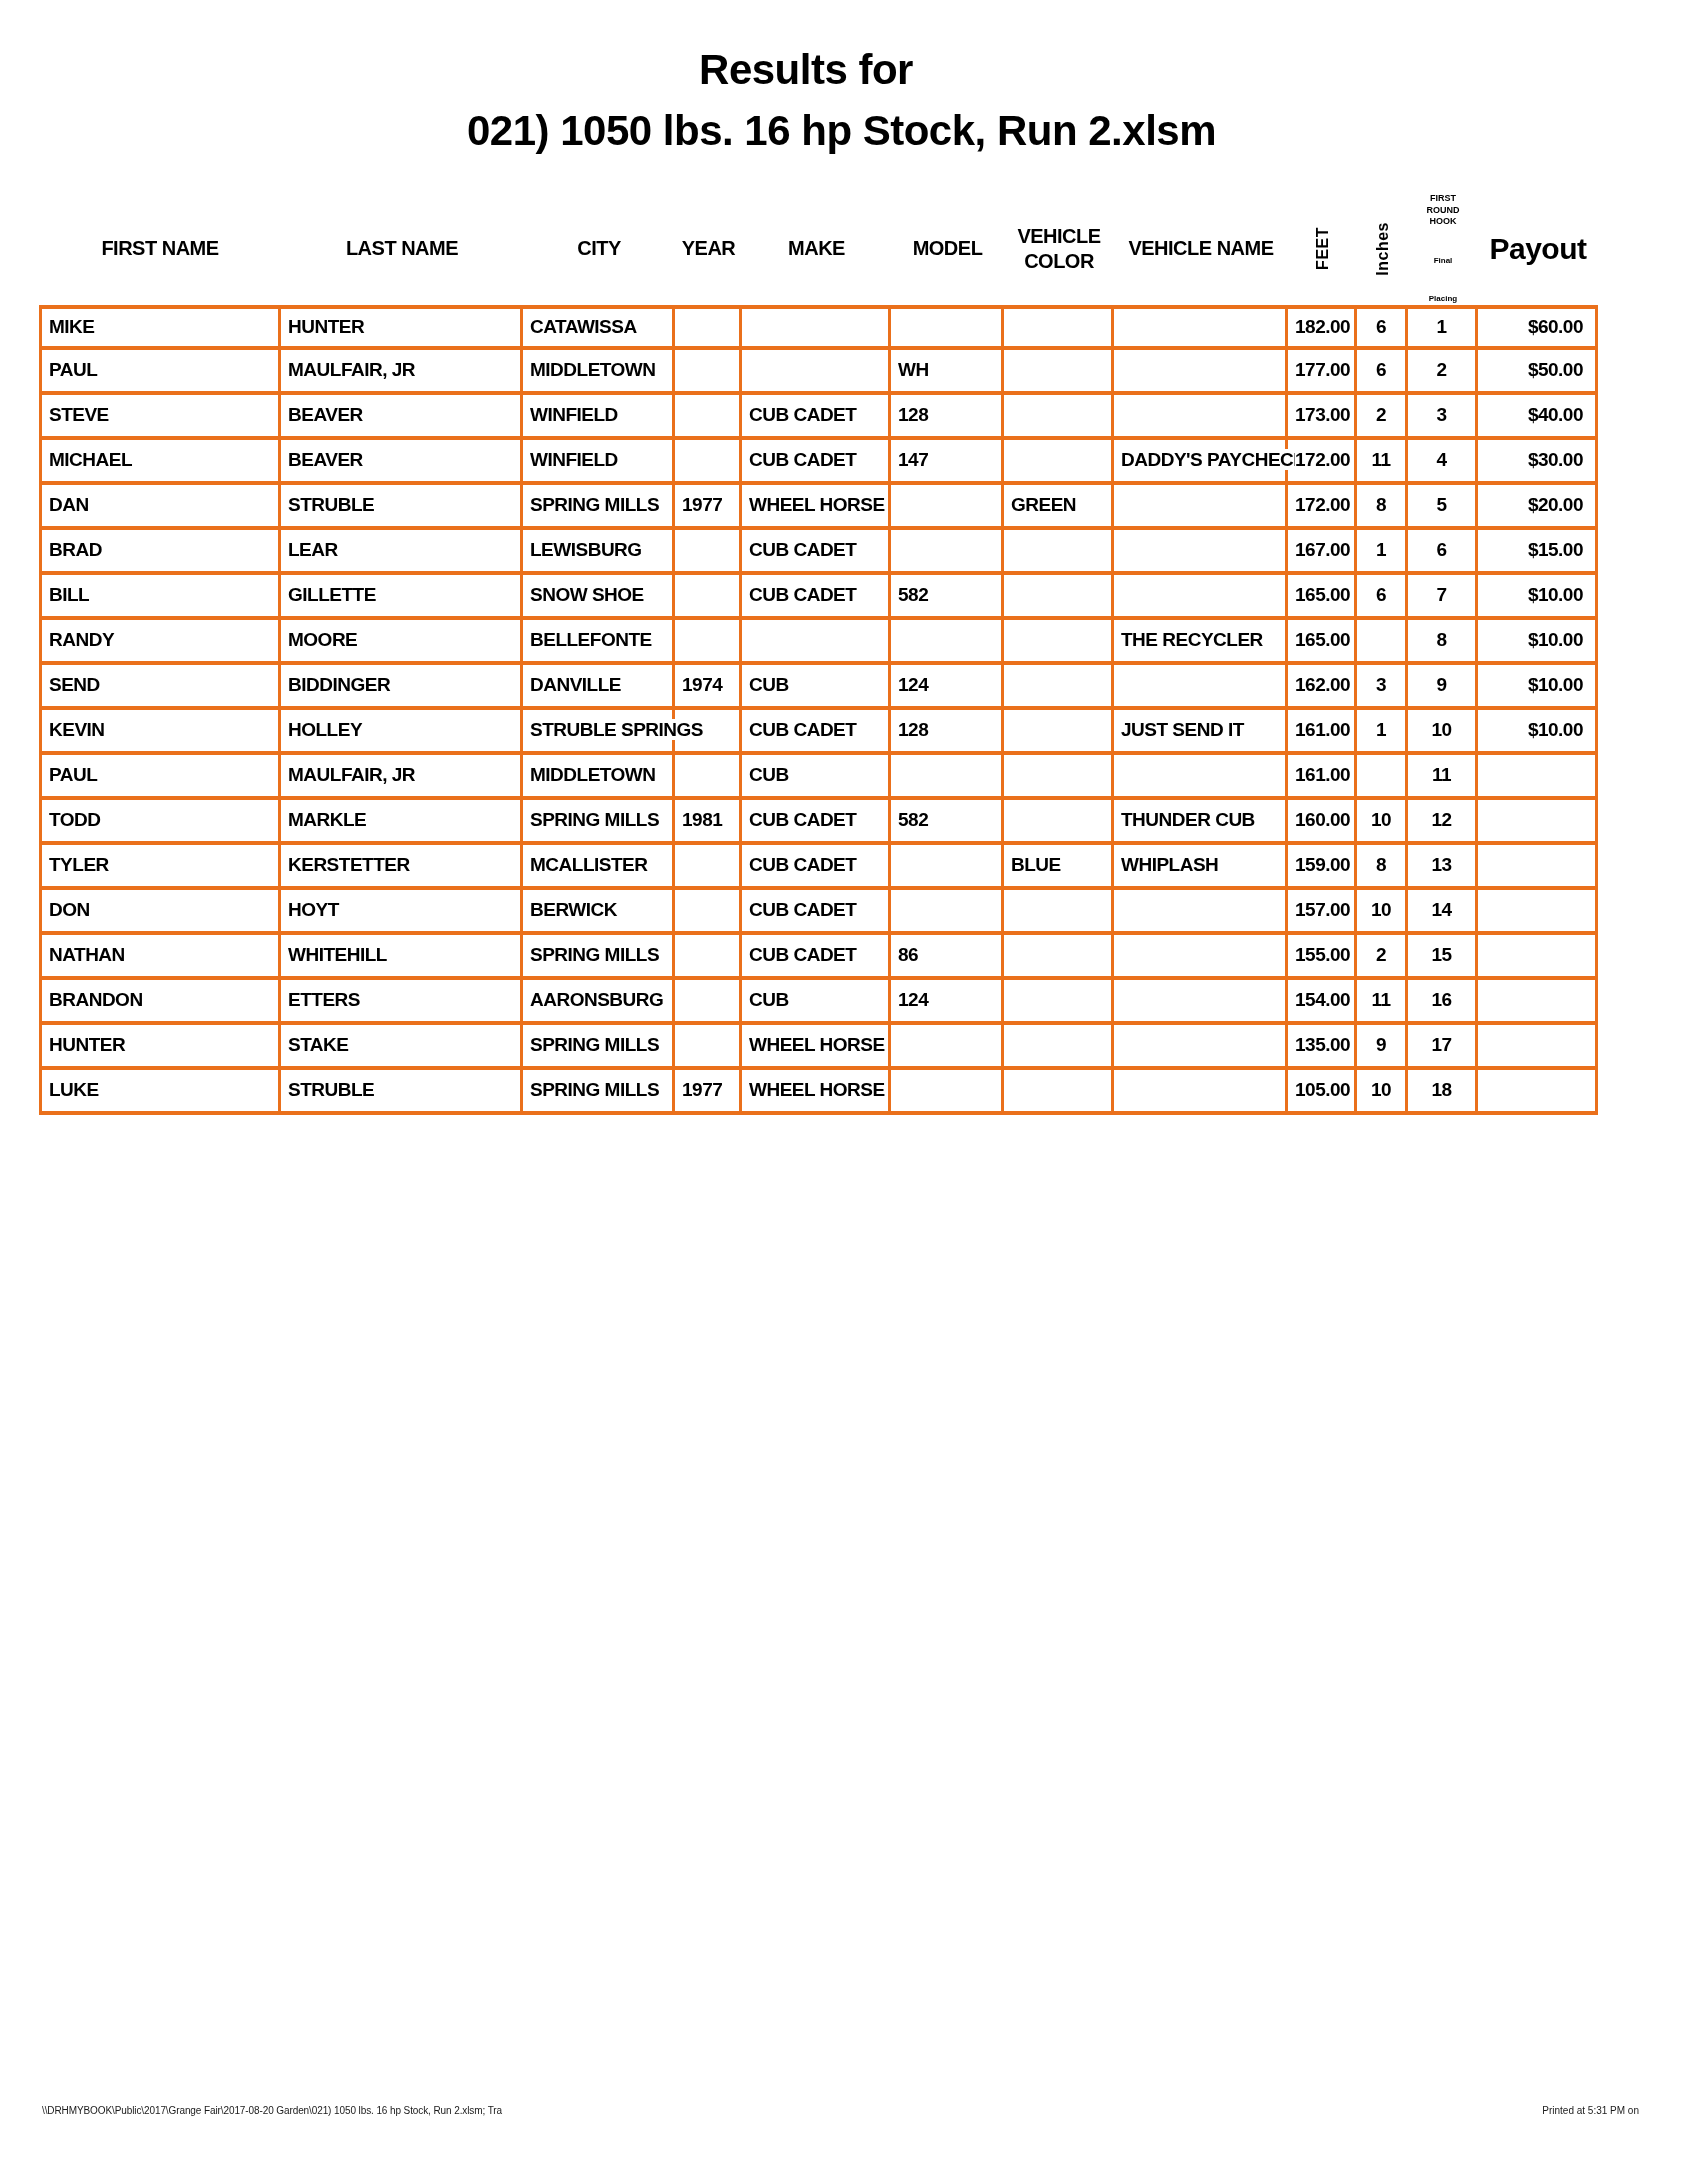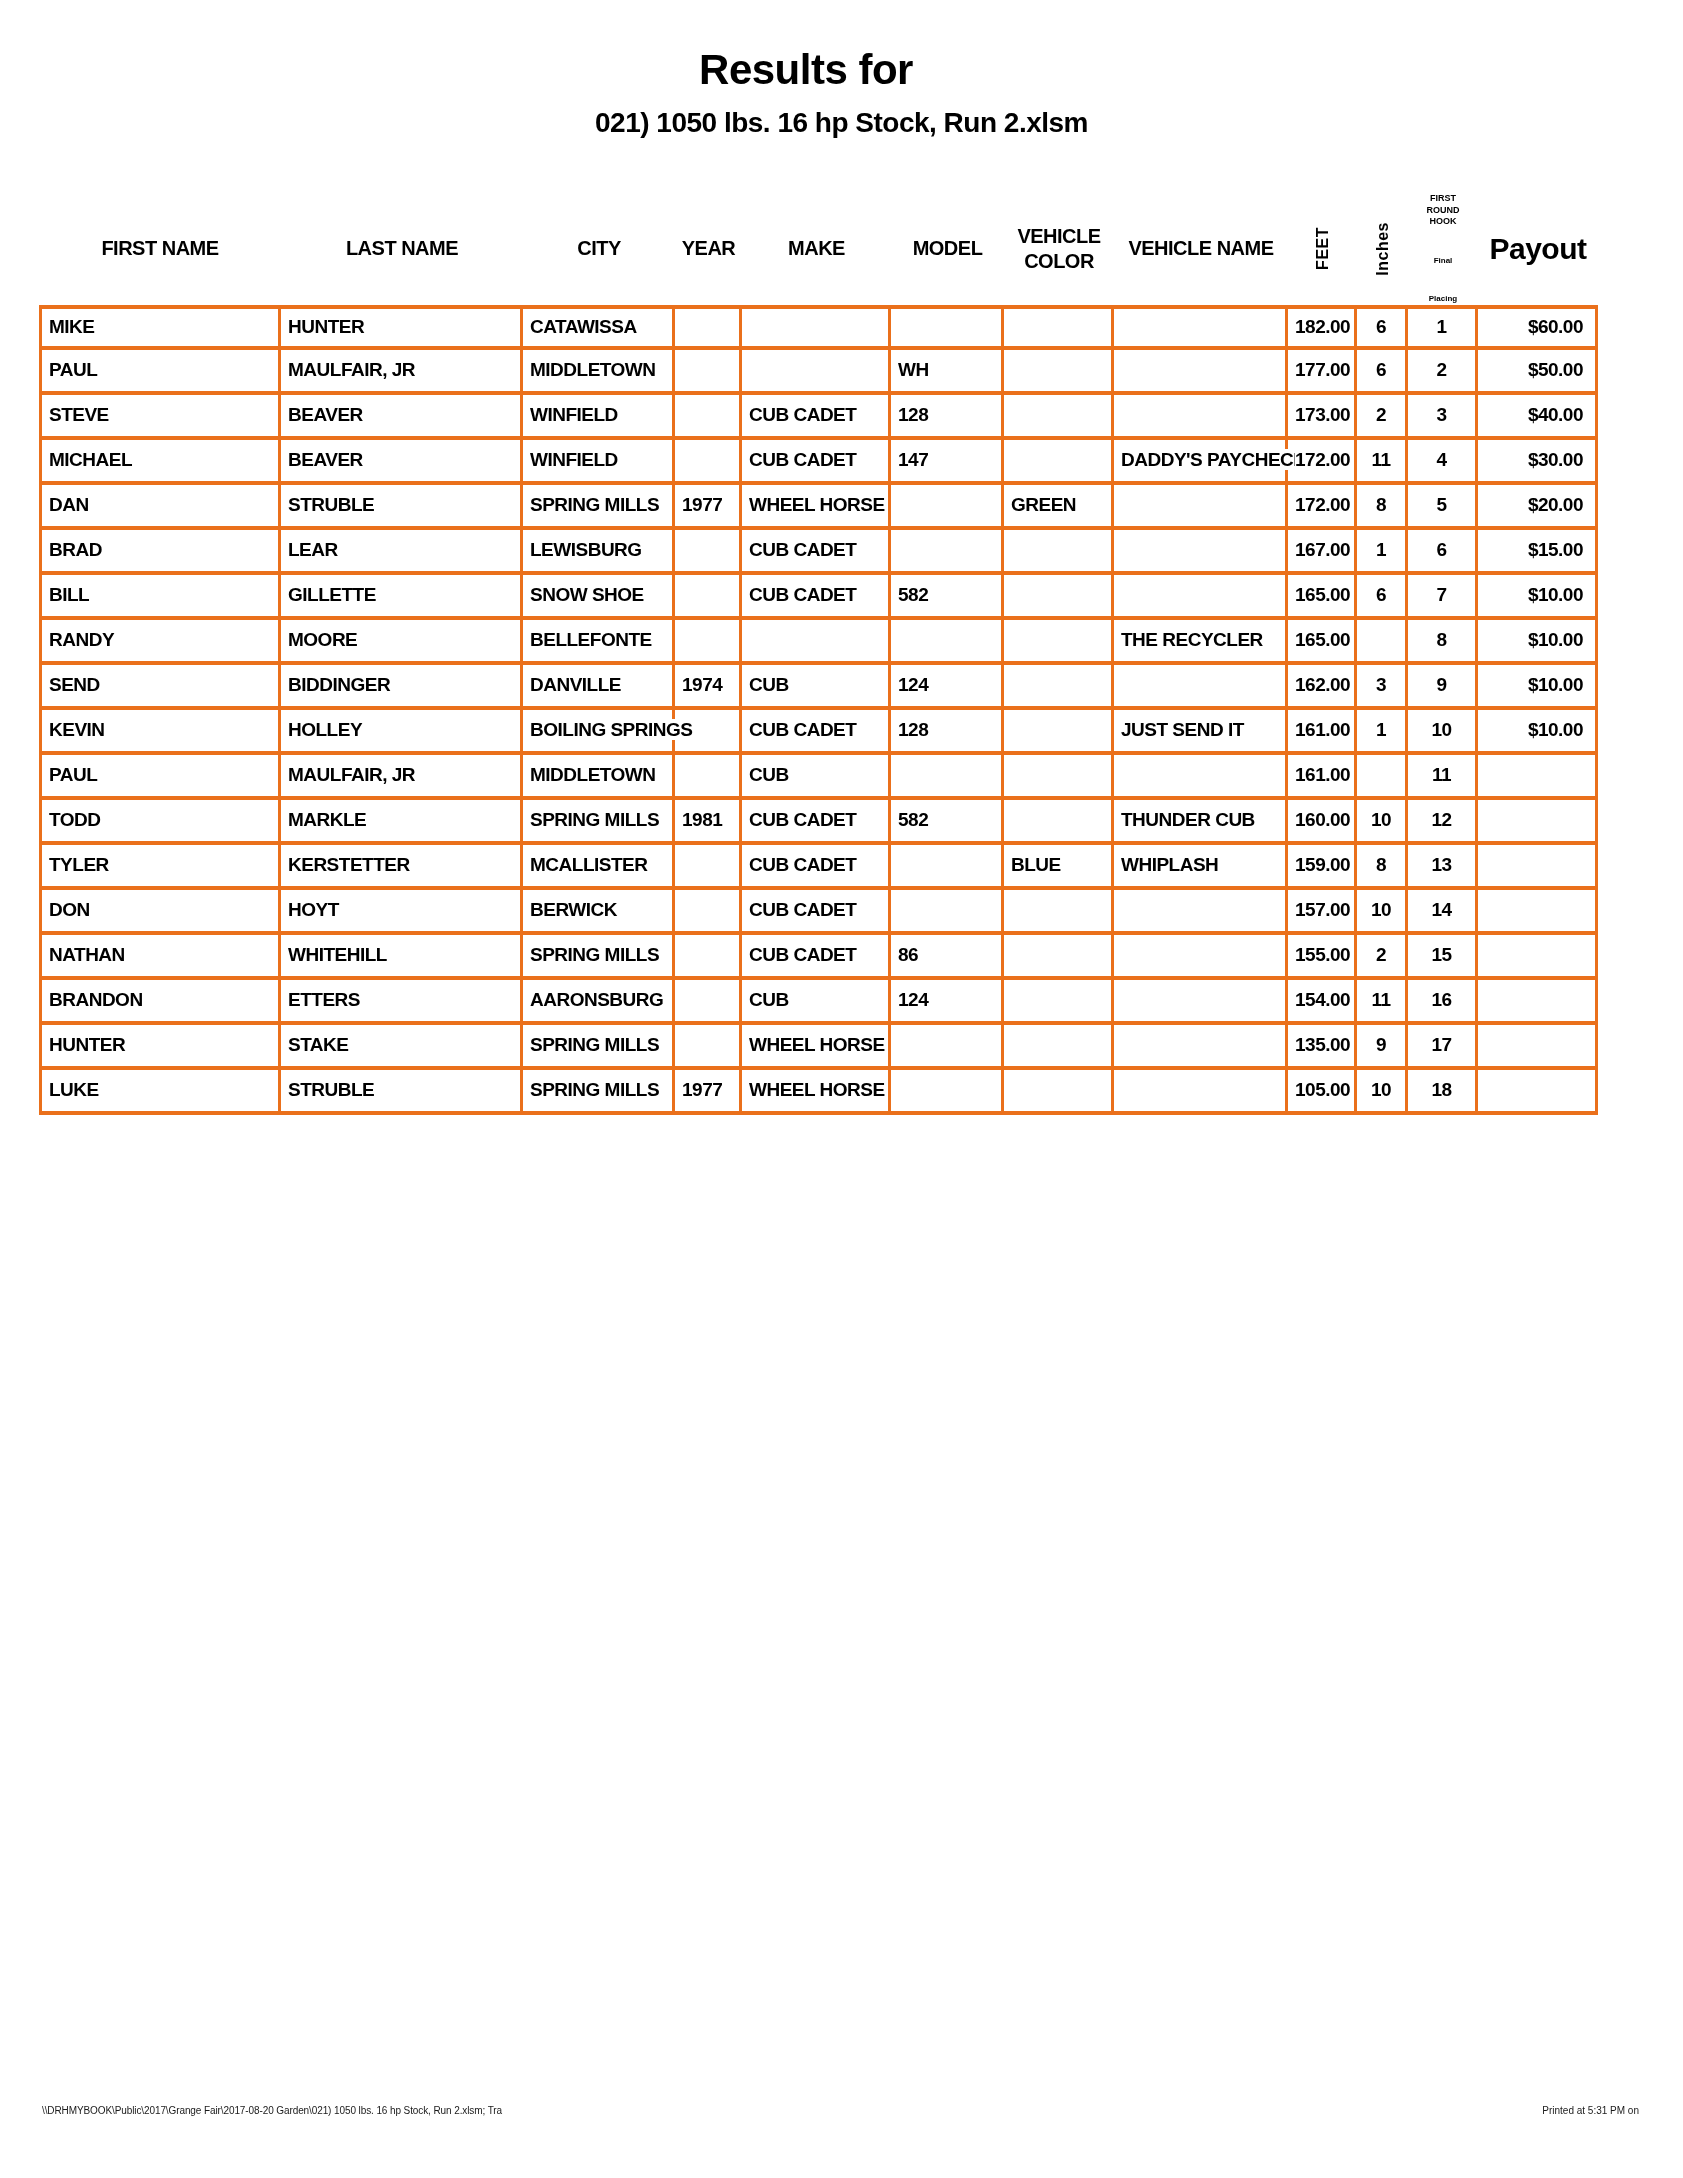--- a/index.html
+++ b/index.html
@@ -8,21 +8,21 @@
   .page {
     position:relative; width:1683px; height:2178px; background:#ffffff;
     font-family:"Liberation Sans", sans-serif; color:var(--ink); overflow:hidden;
   }
   .title1 {
     position:absolute; top:46px; left:0; width:1612px; text-align:center;
     font-size:42px; font-weight:bold; letter-spacing:-0.5px;
   }
   .title2 {
     position:absolute; top:107px; left:0; width:1683px; text-align:center;
-    font-size:28px; font-weight:bold; letter-spacing:-0.5px;
+    font-size:42px; font-weight:bold; letter-spacing:-0.5px;
   }
   table.results {
     position:absolute; top:193px; left:39px; width:1559px;
     border-collapse:separate; border-spacing:0; table-layout:fixed;
   }
   thead th {
     border:none; vertical-align:middle; padding:0 2px; text-align:center;
     font-size:20px; font-weight:bold; letter-spacing:-0.5px; height:81px; line-height:1.25;
   }
   thead th.pay { font-size:30px; letter-spacing:-0.5px; }
@@ -227,21 +227,21 @@
           <td class="al col-vehicle-color"></td>
           <td class="al col-vehicle-name"></td>
           <td class="ar col-feet"><span>162.00</span></td>
           <td class="ac col-inches"><span>3</span></td>
           <td class="ac col-hook"><span>9</span></td>
           <td class="ar col-payout"><span>$10.00</span></td>
         </tr>
         <tr>
           <td class="al col-first-name"><span>KEVIN</span></td>
           <td class="al col-last-name"><span>HOLLEY</span></td>
-          <td class="al col-city"><span>BOILING SPRINGS</span></td>
+          <td class="al col-city"><span>STRUBLE SPRINGS</span></td>
           <td class="al col-year"></td>
           <td class="al col-make"><span>CUB CADET</span></td>
           <td class="al col-model"><span>128</span></td>
           <td class="al col-vehicle-color"></td>
           <td class="al col-vehicle-name"><span>JUST SEND IT</span></td>
           <td class="ar col-feet"><span>161.00</span></td>
           <td class="ac col-inches"><span>1</span></td>
           <td class="ac col-hook"><span>10</span></td>
           <td class="ar col-payout"><span>$10.00</span></td>
         </tr>

